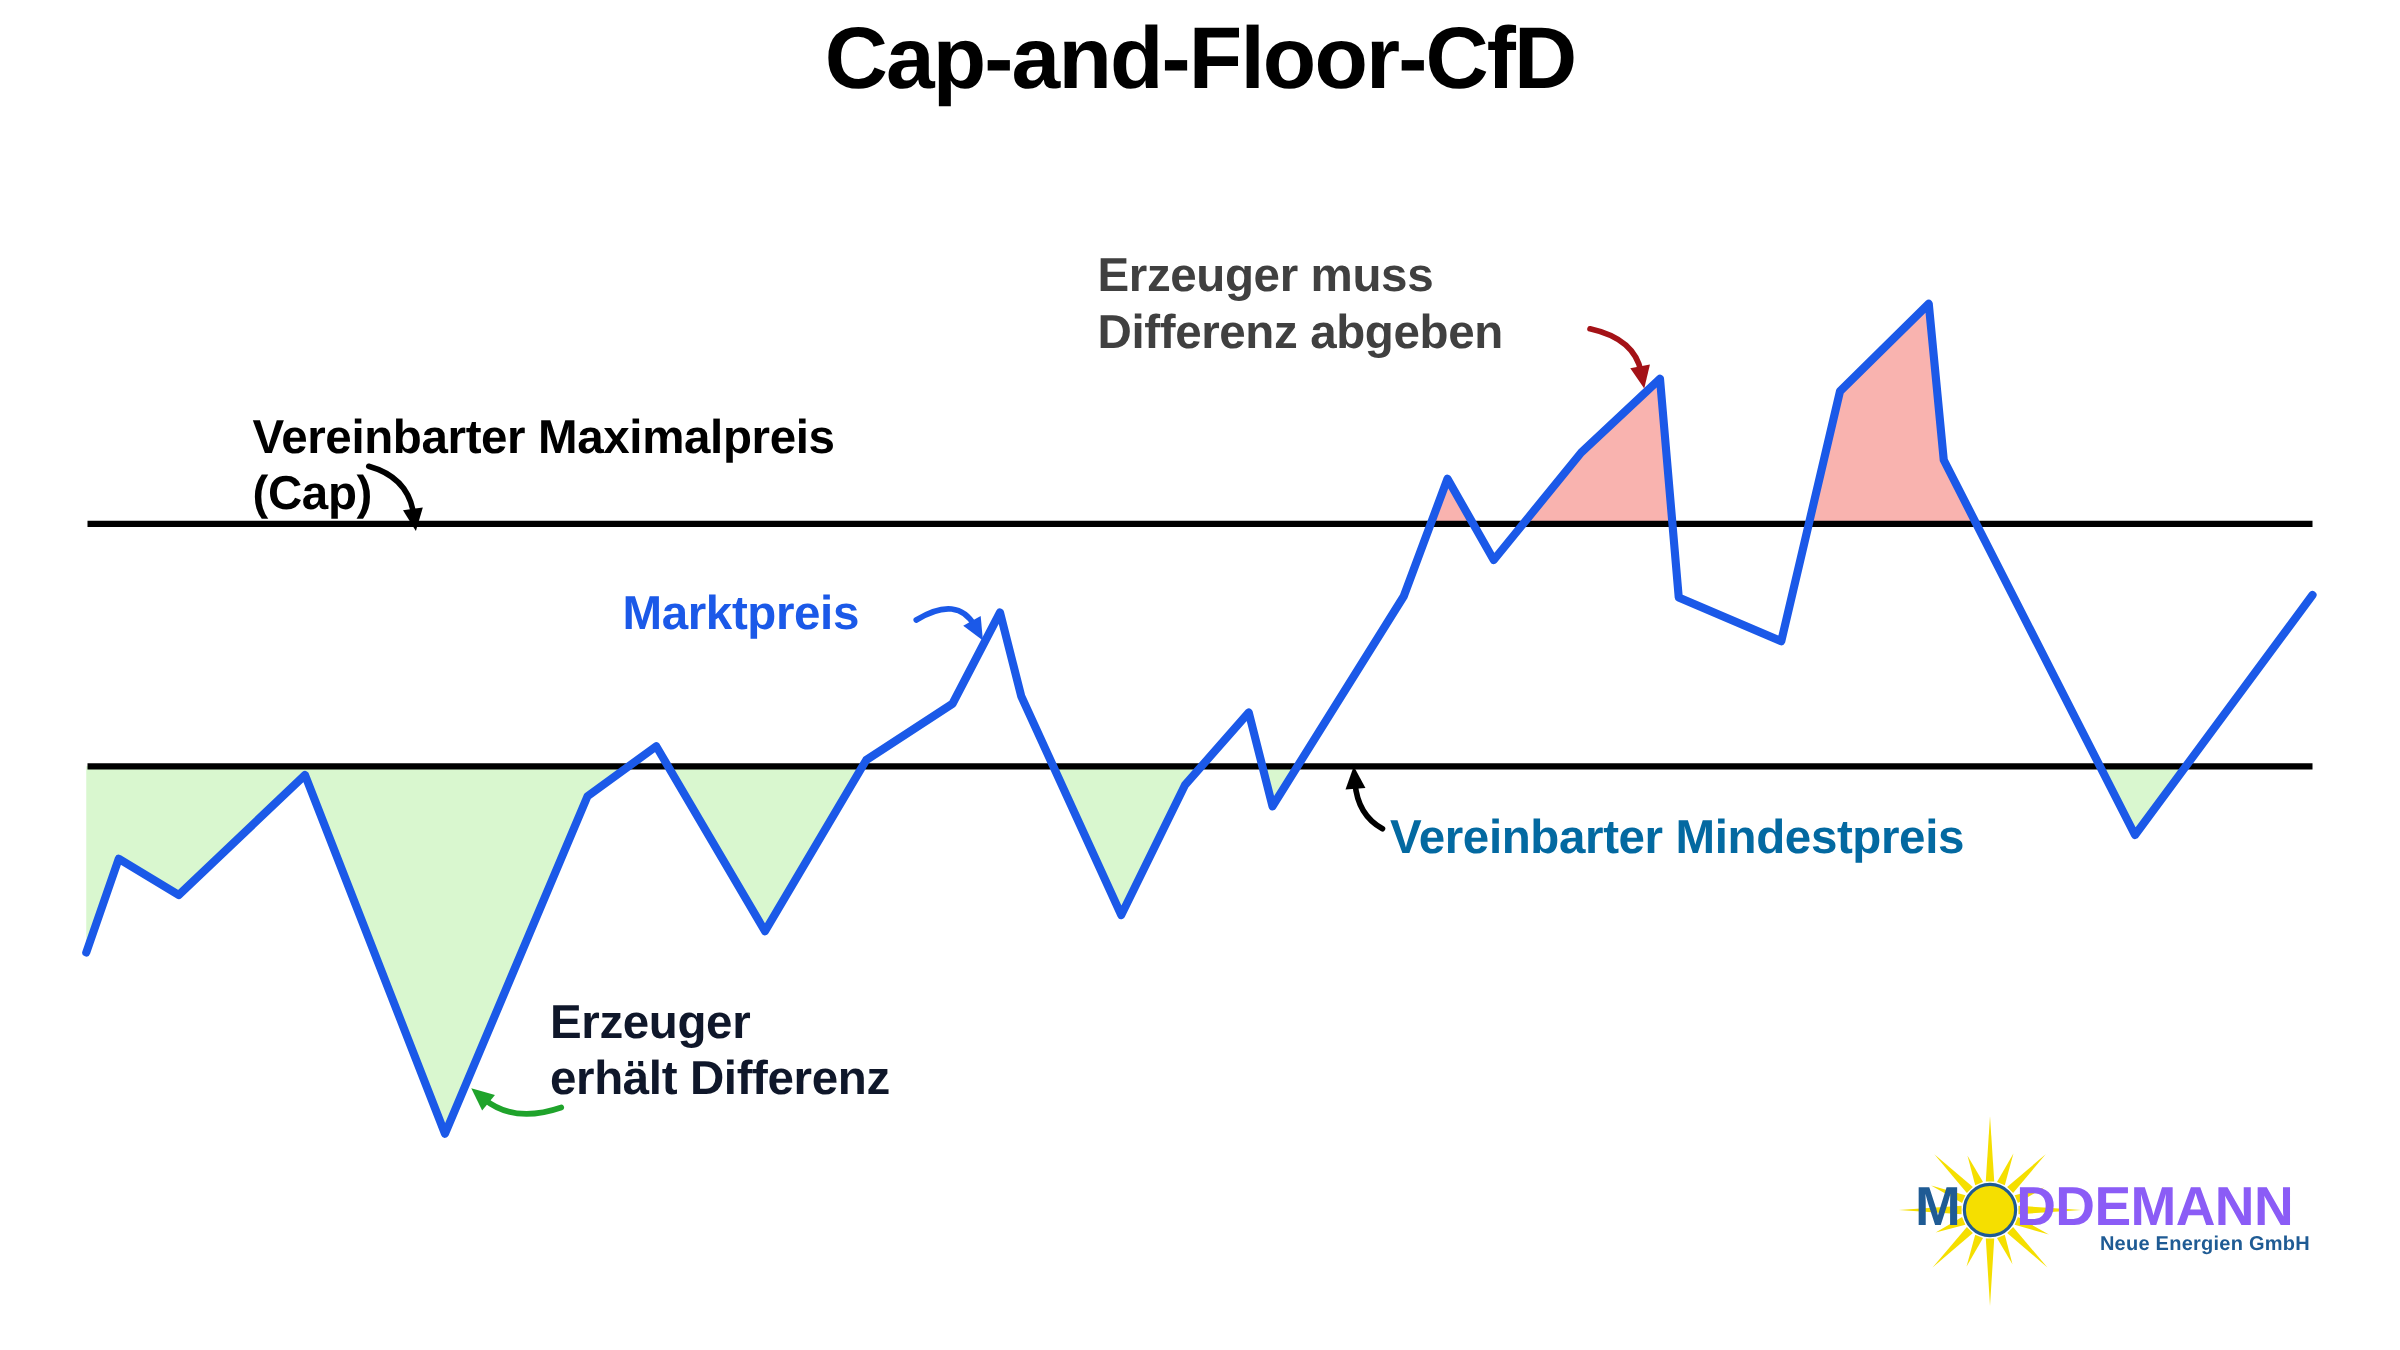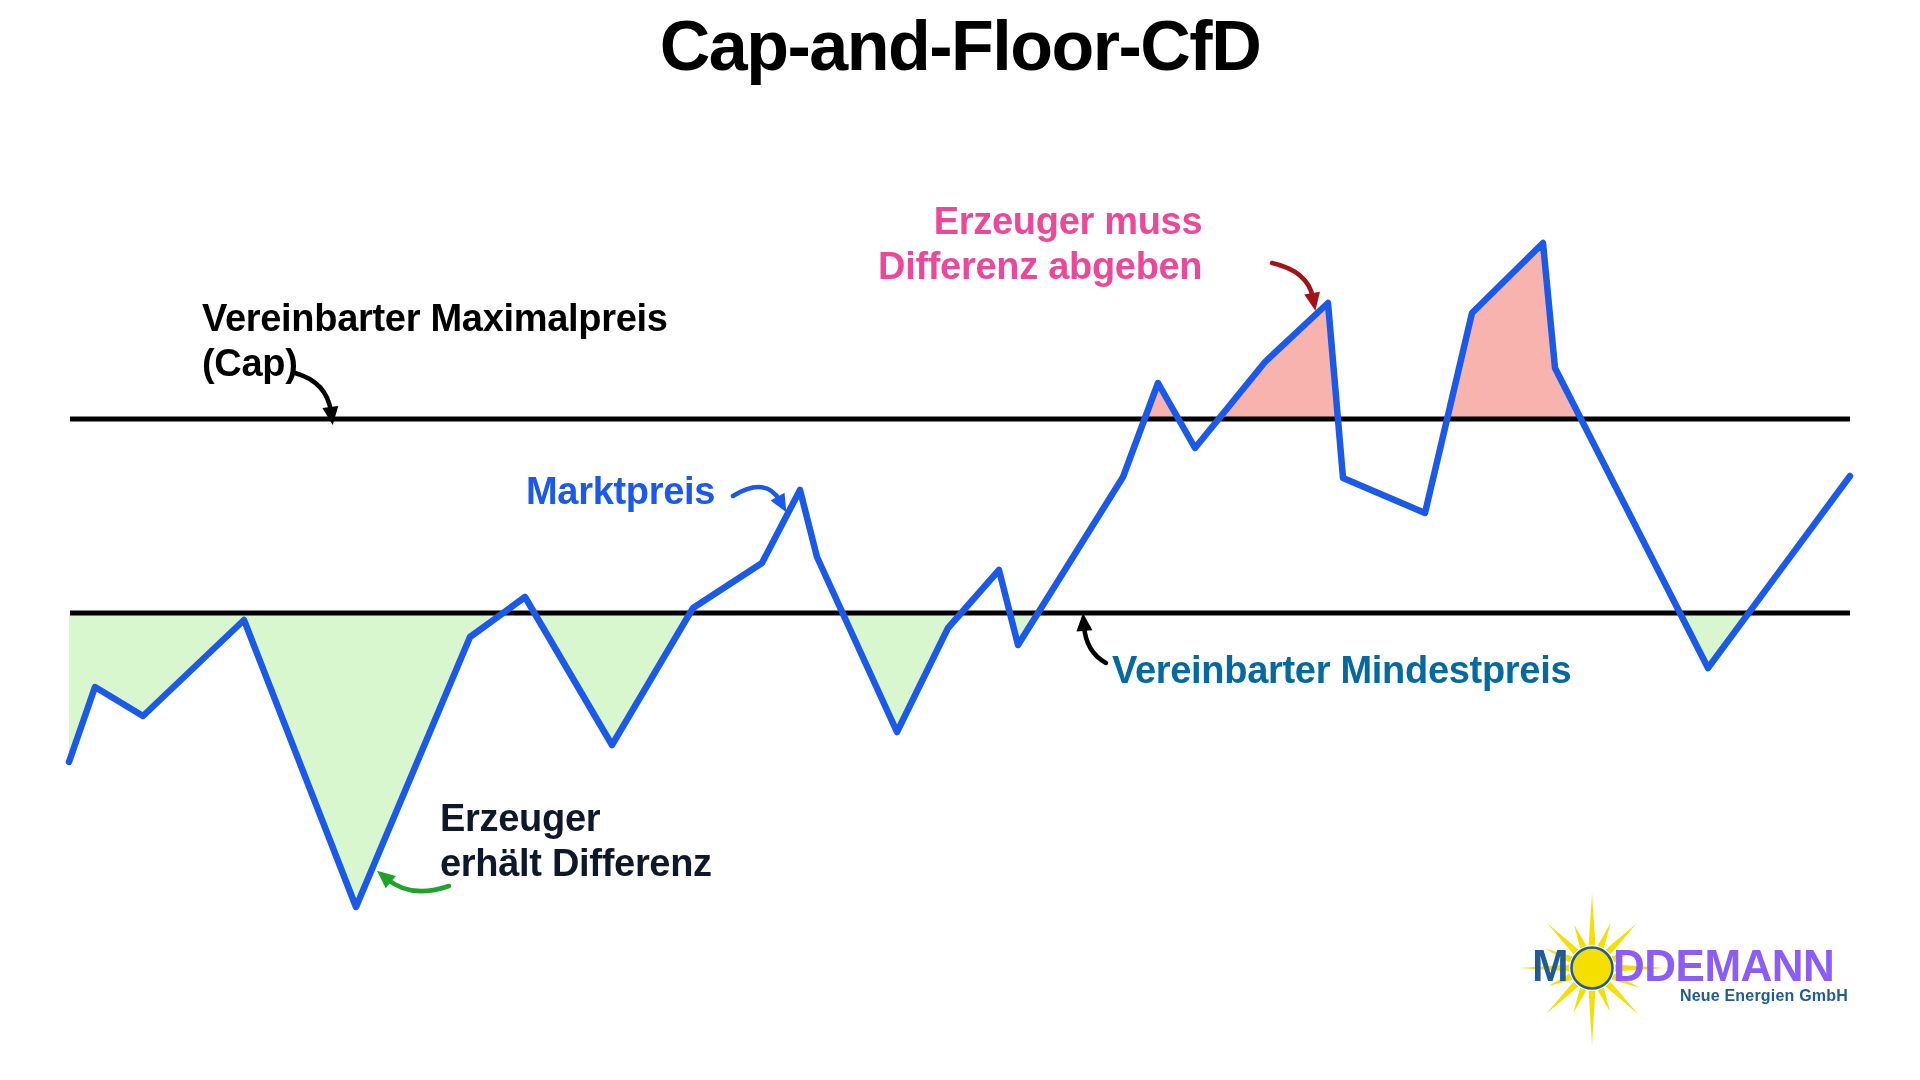--- a/index.html
+++ b/index.html
@@ -4,21 +4,21 @@
 <style>
   html,body{margin:0;padding:0;background:#fff;}
   .stage{position:relative;width:1920px;height:1080px;overflow:hidden;background:#fff;
          font-family:"Liberation Sans","DejaVu Sans",sans-serif;}
   #chart-svg{position:absolute;left:0;top:0;width:1920px;height:1080px;}
   .title{position:absolute;left:0;top:6px;width:100%;text-align:center;
          font-size:70px;font-weight:bold;letter-spacing:-1.5px;color:#000;}
   .lbl{position:absolute;font-size:38px;font-weight:bold;line-height:1.18;
        letter-spacing:-0.3px;white-space:nowrap;}
   .cap-lbl{left:202px;top:296px;}
-  .market-lbl{left:498px;top:469px;margin-left:28px;}
+  .market-lbl{left:498px;top:469px;}
   .pay-lbl{left:878px;top:199px;}
   .floor-lbl{left:1112px;top:648px;}
   .gain-lbl{left:440px;top:796px;}
   .logo-m,.logo-rest{position:absolute;font-size:44px;font-weight:bold;letter-spacing:-0.5px;}
   .logo-m{left:1532px;top:941px;}
   .logo-rest{left:1613px;top:941px;}
   .logo-sub{position:absolute;left:1500px;top:987px;width:348px;text-align:right;
             font-size:16px;font-weight:600;letter-spacing:0.2px;}
 </style>
 </head>
@@ -62,28 +62,28 @@
       <polygon points="1572.2851520838515,979.8458757229313 1548.5776619719695,985.9861213211592 1569.6831982956521,973.5642035987923" fill="#f5df00"></polygon>
       <polygon points="1569.252635142676,971.399616455981 1519,968 1569.252635142676,964.600383544019" fill="#f5df00"></polygon>
       <polygon points="1569.6831982956521,962.4357964012077 1544.8821438419243,948.4831449493804 1572.2851520838515,956.1541242770687" fill="#f5df00"></polygon>
       <polygon points="1573.511292205804,954.3190759047192 1547.4522727852475,923.4522727852475 1578.319075904719,949.511292205804" fill="#f5df00"></polygon>
       <polygon points="1580.1541242770688,948.2851520838514 1574.0138786788407,924.5776619719695 1586.4357964012077,945.6831982956521" fill="#f5df00"></polygon>
       <circle cx="1592" cy="968" r="20.5" fill="#f5df00" stroke="#1f5b94" stroke-width="2.5"></circle>
     </svg>
 
   <div class="title">Cap-and-Floor-CfD</div>
 
-  <div class="lbl cap-lbl" style="color: rgb(0, 0, 0);">
+  <div class="lbl cap-lbl" style="color: rgb(0, 0, 0); margin-top: 32px;">
     <div>Vereinbarter Maximalpreis</div>
     <div>(Cap)</div>
   </div>
 
   <div class="lbl market-lbl" style="color: rgb(27, 89, 232);">Marktpreis</div>
 
-  <div class="lbl pay-lbl" style="color: #ec4899; text-align: right;">
+  <div class="lbl pay-lbl" style="color: #404040;">
     <div>Erzeuger muss</div>
     <div>Differenz abgeben</div>
   </div>
 
   <div class="lbl floor-lbl" style="color: #0369a1;">
     <div>Vereinbarter Mindestpreis</div>
   </div>
 
   <div class="lbl gain-lbl" style="color: #0f172a;">
     <div>Erzeuger</div>

